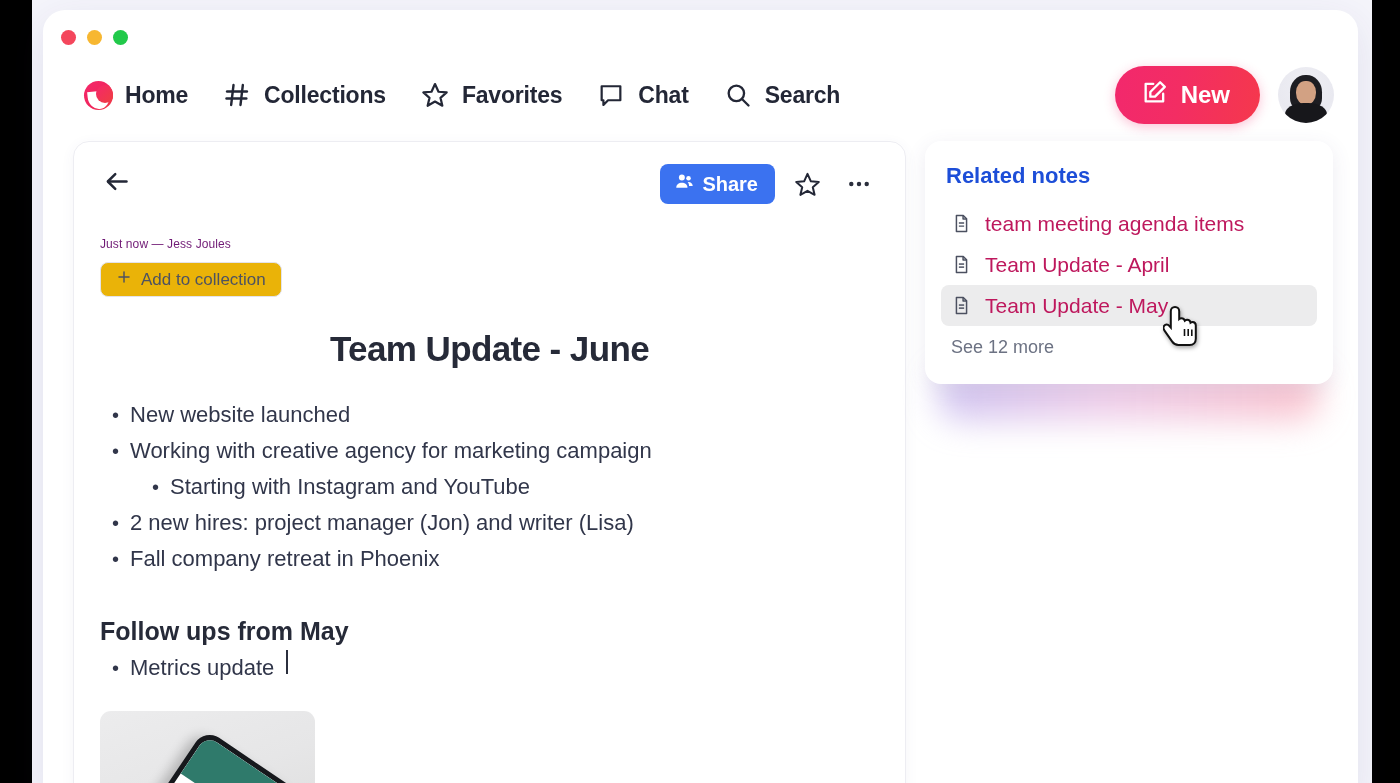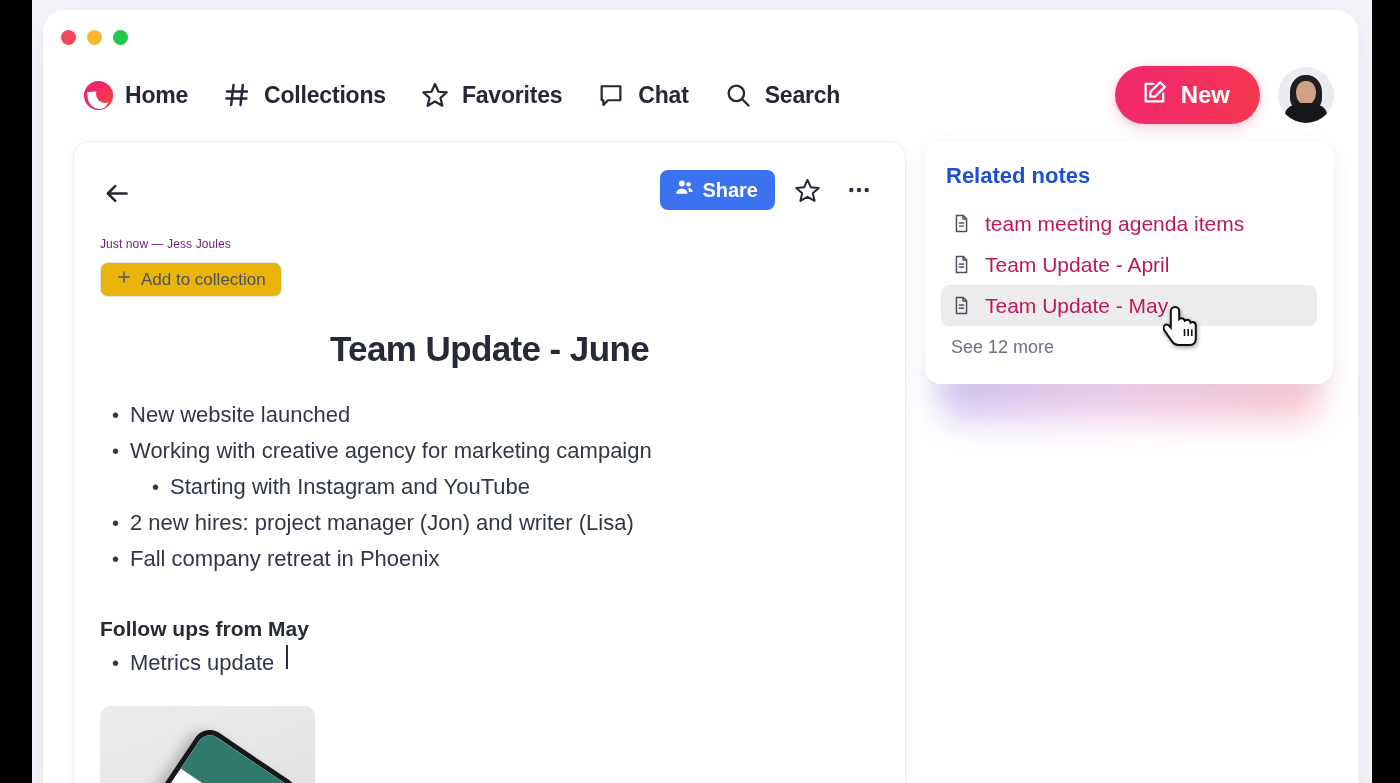--- a/index.html
+++ b/index.html
@@ -128,21 +128,21 @@
     background: #ffffff;
     border: 1px solid #ededf2;
     border-radius: 16px;
     box-shadow: 0 3px 14px rgba(80,70,130,0.055);
     padding: 22px 26px 0 26px;
     position: relative;
     overflow: hidden;
     flex: none;
   }
   .note-toolbar {
-    display: flex; align-items: flex-end;
+    display: flex; align-items: flex-start;
     height: 46px;
   }
   .back-arrow {
     width: 34px; height: 34px;
     display: flex; align-items: center; justify-content: center;
     cursor: pointer;
     color: #232736;
   }
   .tb-spacer { flex: 1; }
   .share-btn {
@@ -185,21 +185,21 @@
   .bullet {
     display: flex; align-items: flex-start; gap: 11px;
     font-size: 22px; color: #31364a;
     line-height: 36px;
     padding-left: 12px;
   }
   .bullet.sub { padding-left: 52px; }
   .bullet .marker { color: #31364a; font-size: 20px; line-height: 36px; }
   .section-heading {
     margin-top: 40px;
-    font-size: 21px; font-weight: 700; color: #262a38;
+    font-size: 25px; font-weight: 700; color: #262a38;
   }
   .bullets2 { margin-top: 4px; }
   .caret {
     display: inline-block; width: 2px; height: 24px;
     background: #2b2f3d; vertical-align: -5px; margin-left: 1px;
   }
   .thumb {
     margin-top: 25px;
     width: 215px; height: 120px;
     border-radius: 11px;

